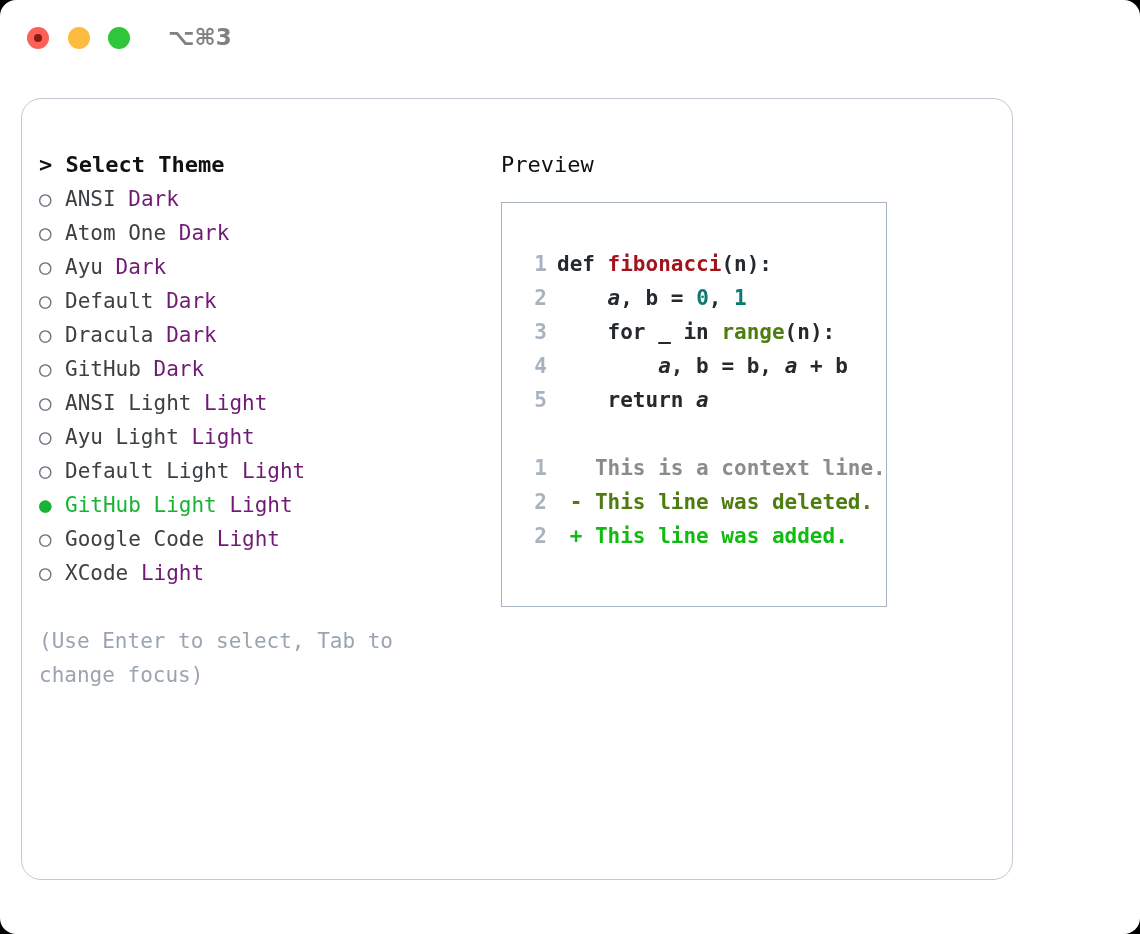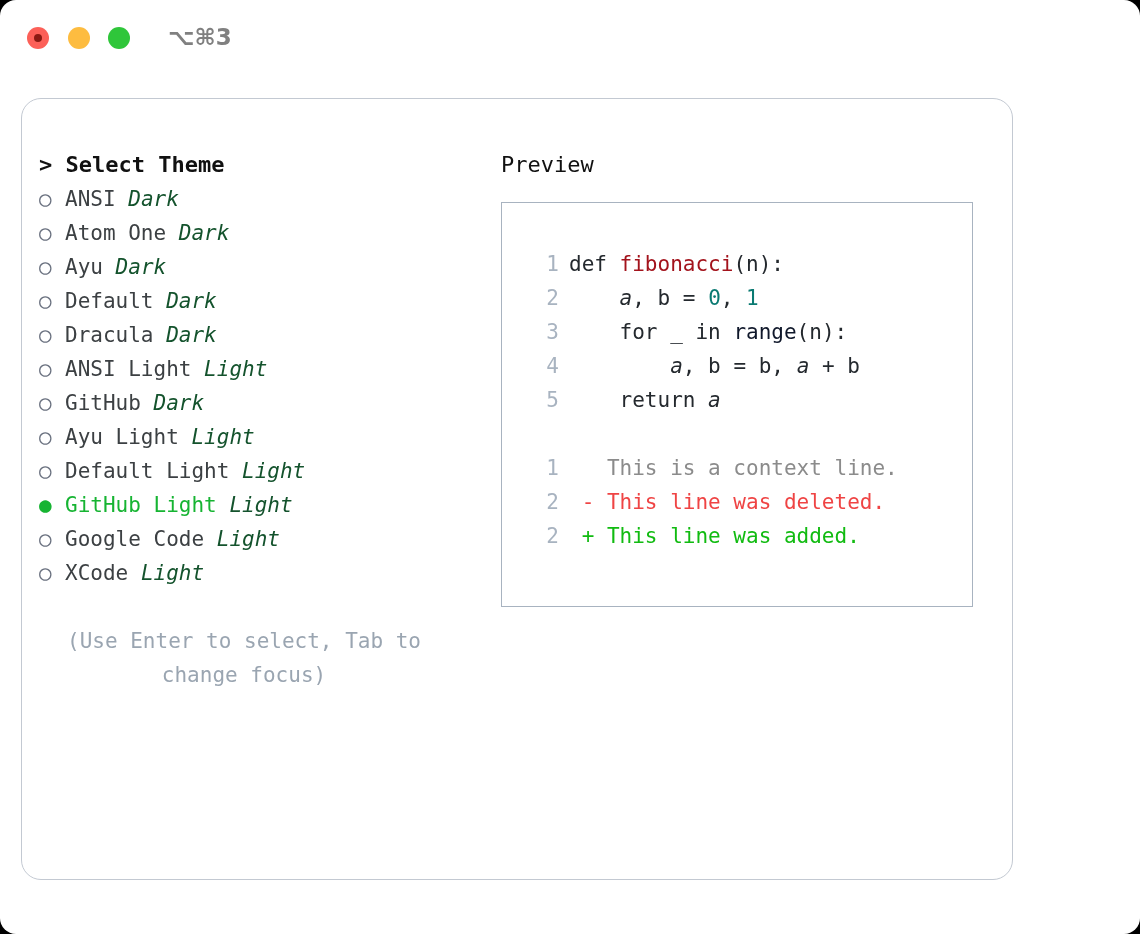--- a/index.html
+++ b/index.html
@@ -101,83 +101,83 @@
   }
   .marker {
     display: inline-block;
     width: 26px;
     font-size: 21px;
     color: #6b7280;
   }
   .marker.selected { color: #16b432; }
   .row-label { color: #3c4043; text-align: right; }
   .list-row.selected .row-label { color: #16b432; }
-  .row-variant { color: #14532d; font-style: italic; }
+  .row-variant { color: #701a75; }
 
   #apply-section { margin-top: 34px; }
   #apply-section .section-header {
     font-weight: normal;
     color: #111111;
     padding-left: 26px;
   }
 
   #hint-text {
     margin-top: 34px;
     font-size: 21px;
     color: #9aa5b1;
     line-height: 34px;
     width: 410px;
     white-space: pre-wrap;
-    text-align: center;
   }
 
   
   #preview-column {
     position: absolute;
     left: 479px;
     top: 49px;
     width: 500px;
   }
   #preview-header {
     font-size: 22px;
     font-weight: normal;
     color: #111111;
     height: 34px;
     line-height: 34px;
   }
   #preview-box {
     margin-top: 20px;
-    width: 472px;
+    width: 386px;
     height: 405px;
     border: 1.5px solid #a8b3c0;
     box-sizing: border-box;
     background: #ffffff;
-    padding: 44px 0 0 12px;
+    padding: 44px 0 0 0;
+    font-weight: bold;
   }
   .code-line {
     height: 34px;
     line-height: 34px;
     font-size: 21px;
     white-space: pre;
     padding-left: 21px;
   }
   .lineno {
     display: inline-block;
     width: 24px;
     text-align: right;
     color: #a8b3c0;
     margin-right: 10px;
   }
   .tok-plain { color: #24292e; }
   .tok-func  { color: #a3131c; }
   .tok-num   { color: #0a7a72; }
-  .tok-builtin { color: #0f172a; }
+  .tok-builtin { color: #4d7c0f; }
   .tok-var   { color: #24292e; font-style: italic; }
   .tok-ctx   { color: #8b8b8b; }
-  .tok-del   { color: #ef4444; }
+  .tok-del   { color: #4d7c0f; }
   .tok-add   { color: #11bb11; }
   .spacer-line { height: 34px; }
 </style>
 </head>
 <body>
 
 <div id="app-window">
 
   <div id="title-bar">
     <div class="traffic-light" id="dot-close"></div>
@@ -189,22 +189,22 @@
   <div id="main-panel">
 
     <div id="theme-column">
       <div class="section-header">&gt; Select Theme</div>
       <div id="theme-list">
           <div class="list-row"><span class="marker">○</span><span class="row-label">ANSI</span> <span class="row-variant">Dark</span></div>
           <div class="list-row"><span class="marker">○</span><span class="row-label">Atom One</span> <span class="row-variant">Dark</span></div>
           <div class="list-row"><span class="marker">○</span><span class="row-label">Ayu</span> <span class="row-variant">Dark</span></div>
           <div class="list-row"><span class="marker">○</span><span class="row-label">Default</span> <span class="row-variant">Dark</span></div>
           <div class="list-row"><span class="marker">○</span><span class="row-label">Dracula</span> <span class="row-variant">Dark</span></div>
+          <div class="list-row"><span class="marker">○</span><span class="row-label">GitHub</span> <span class="row-variant">Dark</span></div>
           <div class="list-row"><span class="marker">○</span><span class="row-label">ANSI Light</span> <span class="row-variant">Light</span></div>
-          <div class="list-row"><span class="marker">○</span><span class="row-label">GitHub</span> <span class="row-variant">Dark</span></div>
           <div class="list-row"><span class="marker">○</span><span class="row-label">Ayu Light</span> <span class="row-variant">Light</span></div>
           <div class="list-row"><span class="marker">○</span><span class="row-label">Default Light</span> <span class="row-variant">Light</span></div>
           <div class="list-row selected"><span class="marker selected">●</span><span class="row-label">GitHub Light</span> <span class="row-variant">Light</span></div>
           <div class="list-row"><span class="marker">○</span><span class="row-label">Google Code</span> <span class="row-variant">Light</span></div>
           <div class="list-row"><span class="marker">○</span><span class="row-label">XCode</span> <span class="row-variant">Light</span></div>
         </div>
 
 
       <div id="hint-text">(Use Enter to select, Tab to change focus)</div>
     </div>

